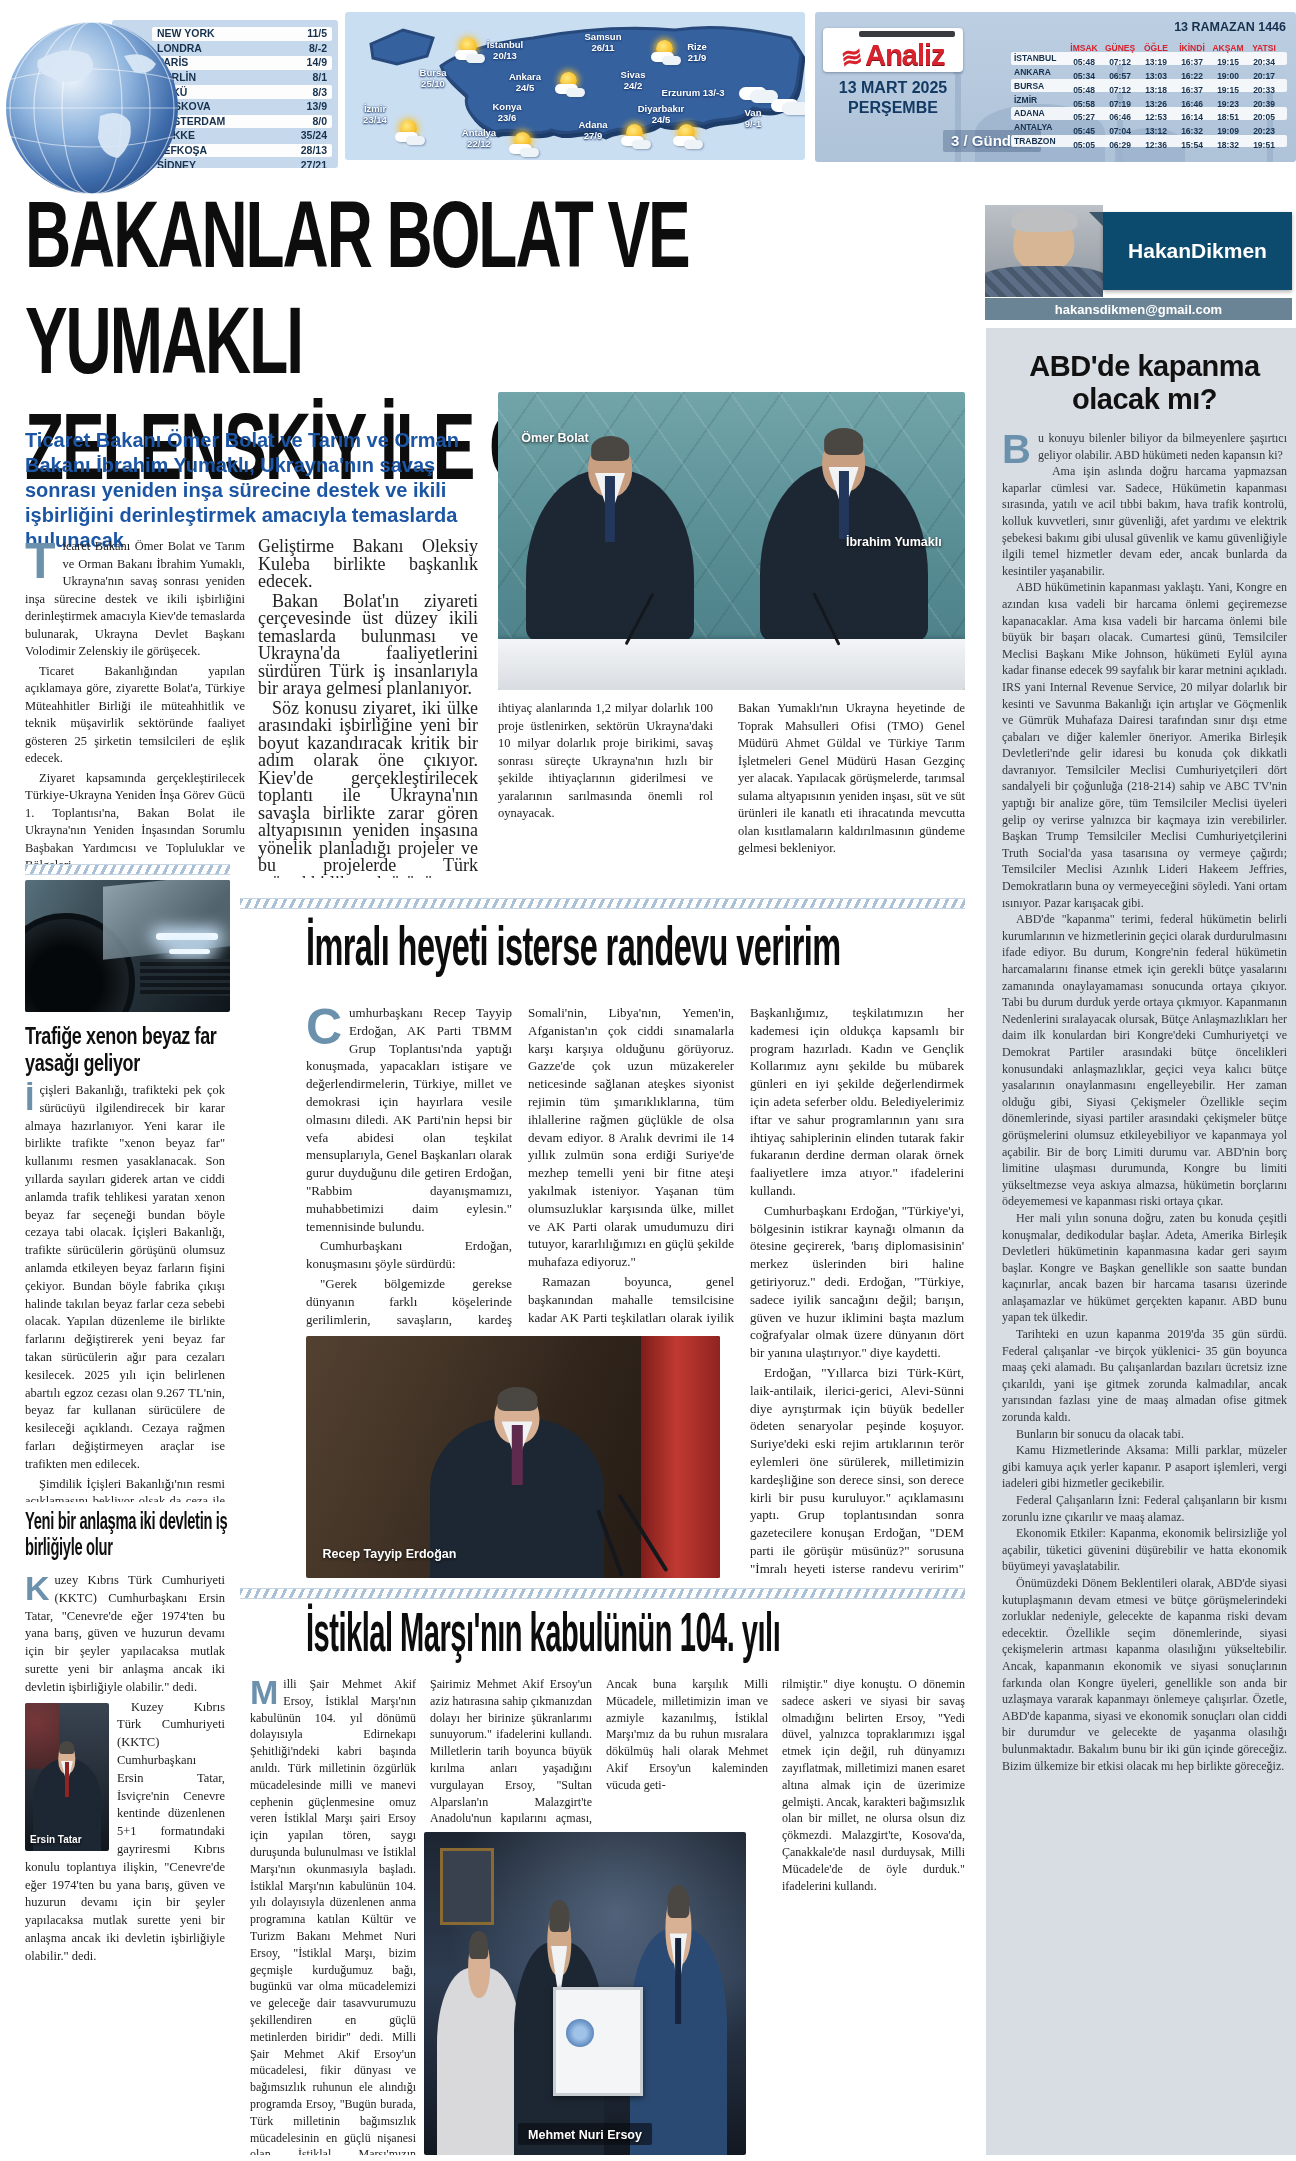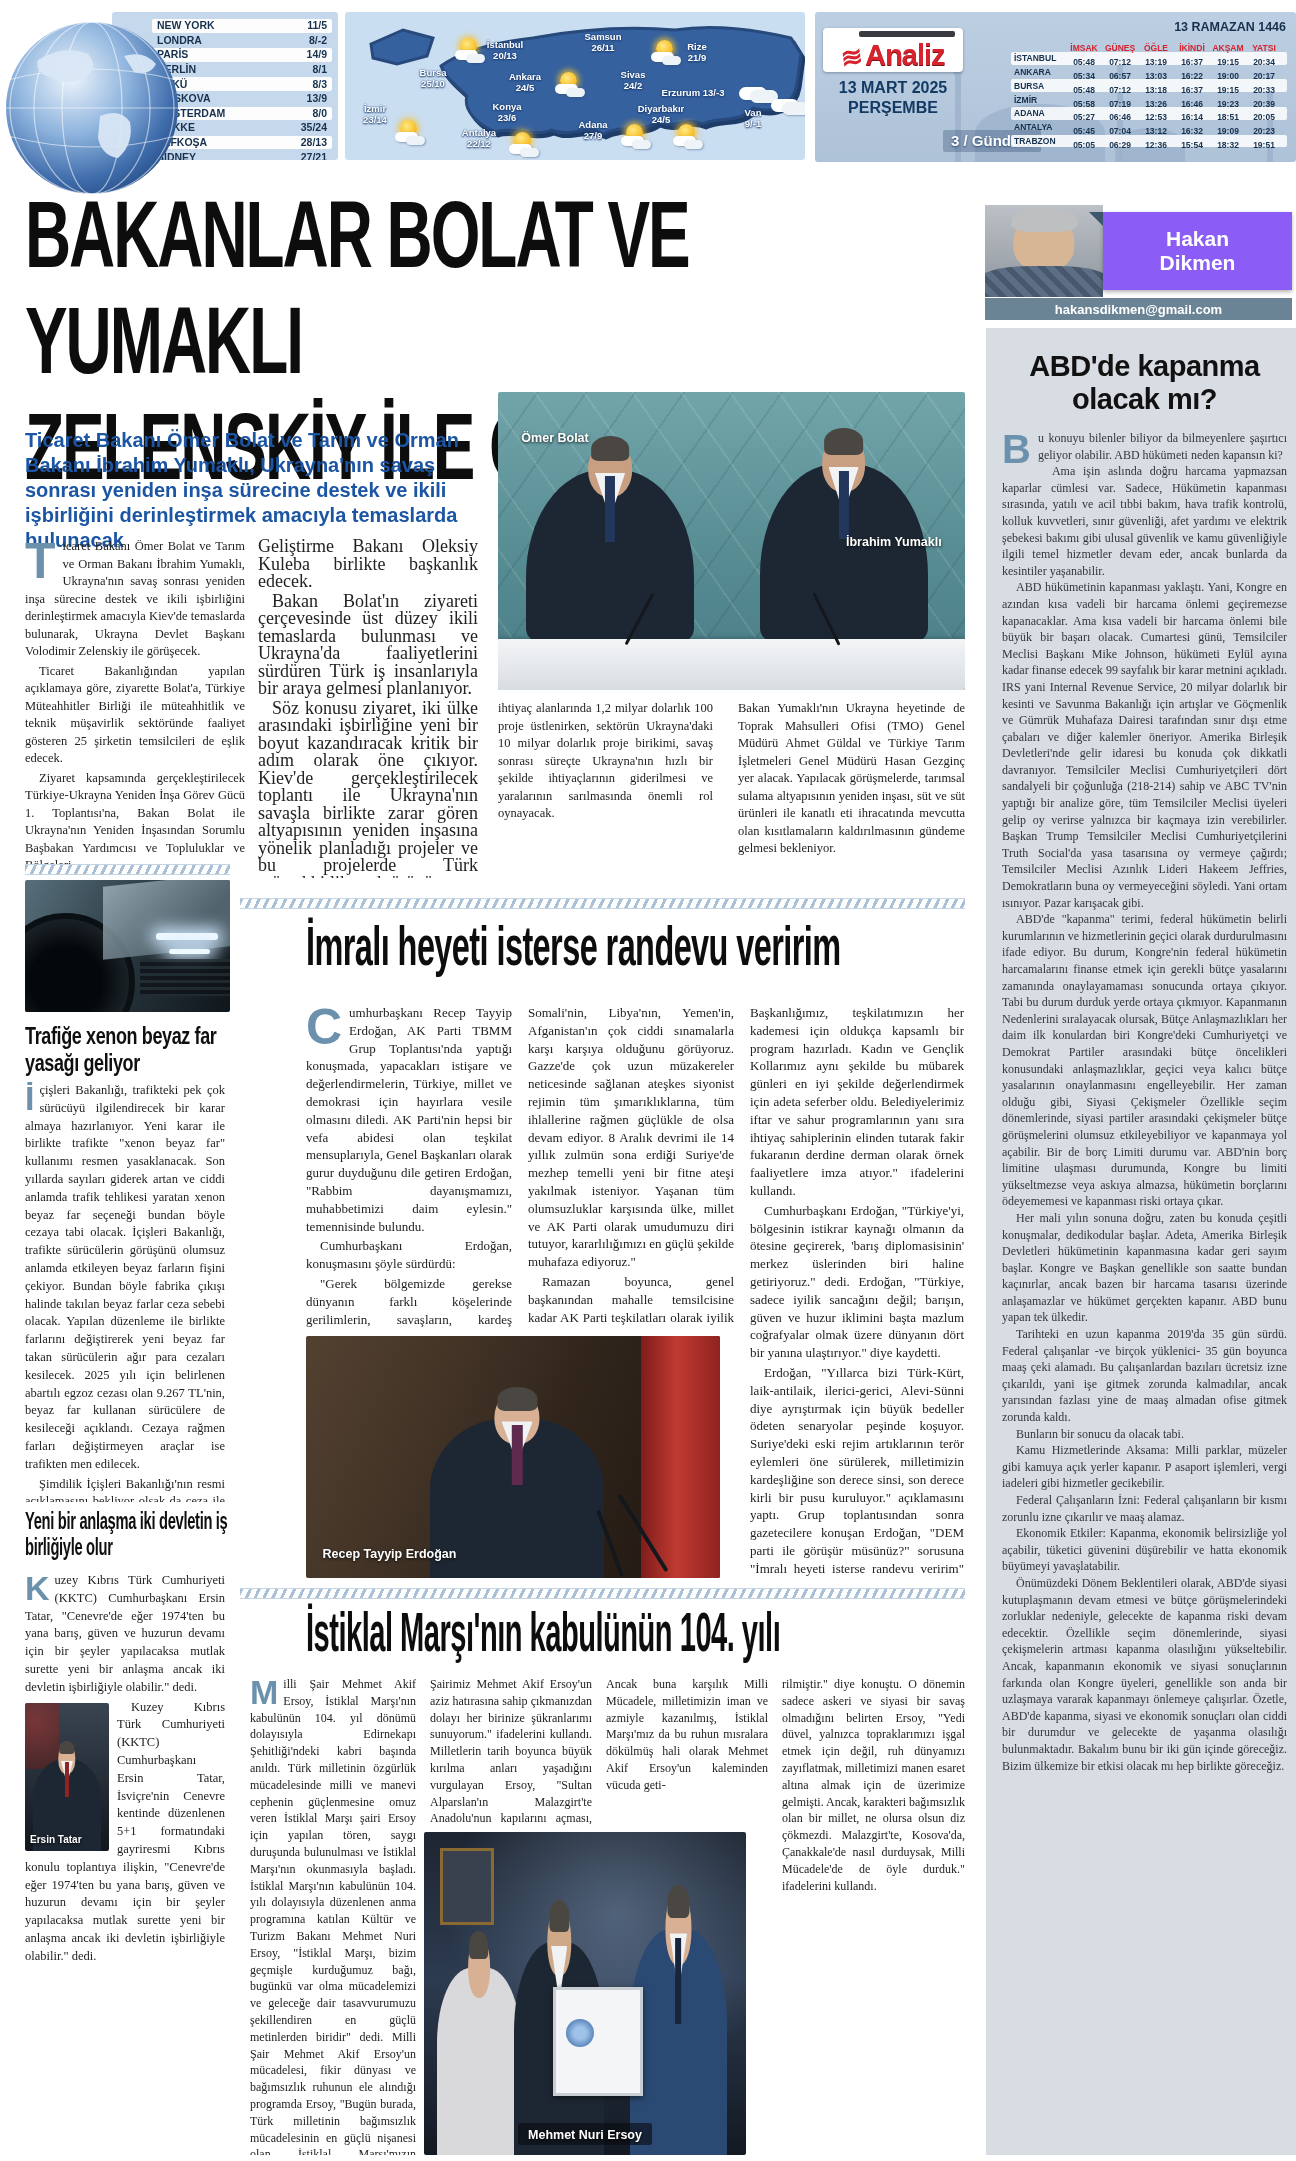--- a/index.html
+++ b/index.html
@@ -1,20 +1,20 @@
 <!DOCTYPE html>
 <html><head>
 <meta charset="utf-8">
 <style>
   html,body{margin:0;padding:0;background:#e9e9e9;}
   .page{position:relative;width:1296px;height:2161px;background:#fff;margin:0 auto;overflow:hidden;
         font-family:"Liberation Serif",serif;color:#1c1c1c;}
   .abs{position:absolute;}
   
-  .world-panel{left:112px;top:12px;width:226px;height:148px;background:#c6d9ec;border-radius:3px;overflow:hidden;
+  .world-panel{left:112px;top:20px;width:226px;height:148px;background:#c6d9ec;border-radius:3px;overflow:hidden;
                padding-top:6px;box-sizing:border-box;}
   .wrow{display:flex;justify-content:space-between;align-items:center;height:13.6px;margin:1px 6px 1px 40px;
         padding:0 5px;font:700 10.5px/13px "Liberation Sans",sans-serif;color:#16314e;border-radius:2px;}
   .wrow:nth-child(odd){background:#fdfdfd;}
   .globe-wrap{left:4px;top:20px;width:176px;height:176px;z-index:4;}
   .map-panel{left:345px;top:12px;width:460px;height:148px;background:#cadef2;border-radius:3px;overflow:hidden;}
   .map-panel svg{position:absolute;left:0;top:0;}
   .wx{position:absolute;color:#fff;font:700 9.5px/10.5px "Liberation Sans",sans-serif;
       text-shadow:0 1px 2px #1c3c6e,0 0 2px #1c3c6e;text-align:center;transform:translateX(-50%);z-index:3;}
   .wx span{display:block;}
@@ -104,21 +104,21 @@
   .frame{position:absolute;border:3px solid #8a6a33;background:#39414f;}
   .capbar{position:absolute;background:rgba(10,12,16,.62);padding:2px 10px;border-radius:2px;}
   
   .author-photo{left:985px;top:205px;width:118px;height:92px;background:linear-gradient(#bcc1c7,#8e959c);overflow:hidden;}
   .author-photo .head{position:absolute;left:50%;top:10%;transform:translateX(-50%);width:52%;height:62%;
         background:#d6b695;border-radius:48% 48% 42% 42%;}
   .author-photo .head:before{content:"";position:absolute;top:-10%;left:-4%;right:-4%;height:42%;
         background:#bdbfc1;border-radius:50% 50% 30% 30%;}
   .author-photo .body{position:absolute;bottom:-4px;left:-6%;right:-6%;height:38%;
         background:repeating-linear-gradient(45deg,#5b6e85 0 6px,#48596e 6px 12px);border-radius:40% 40% 0 0;}
-  .author-plate{left:1103px;top:212px;width:189px;height:78px;background:#8b5cf6;display:flex;flex-direction:column;
+  .author-plate{left:1103px;top:212px;width:189px;height:78px;background:#0c4a6e;display:flex;
         justify-content:center;align-items:center;box-shadow:0 2px 4px rgba(0,0,0,.3);}
   .author-plate:before{content:"";position:absolute;left:-14px;top:0;border-top:14px solid #3c566b;
         border-left:14px solid transparent;}
   .author-plate span{font:800 21px/24px "Liberation Sans",sans-serif;color:#fff;}
   .email-band{left:985px;top:298px;width:307px;height:22px;background:#6a8496;display:flex;align-items:center;
         justify-content:center;font:700 13px "Liberation Sans",sans-serif;color:#fff;}
   .opinion-box{left:986px;top:328px;width:317px;height:1827px;background:#d8dde3;box-sizing:border-box;
         padding:16px 16px 12px 16px;overflow:hidden;}
   .opinion-title{font:800 29px/33px "Liberation Sans",sans-serif;color:#111;text-align:center;margin:6px 0 14px 0;letter-spacing:-.5px;}
   .opinion-body{font:12px/16.6px "Liberation Serif",serif;color:#32373d;text-align:justify;}

